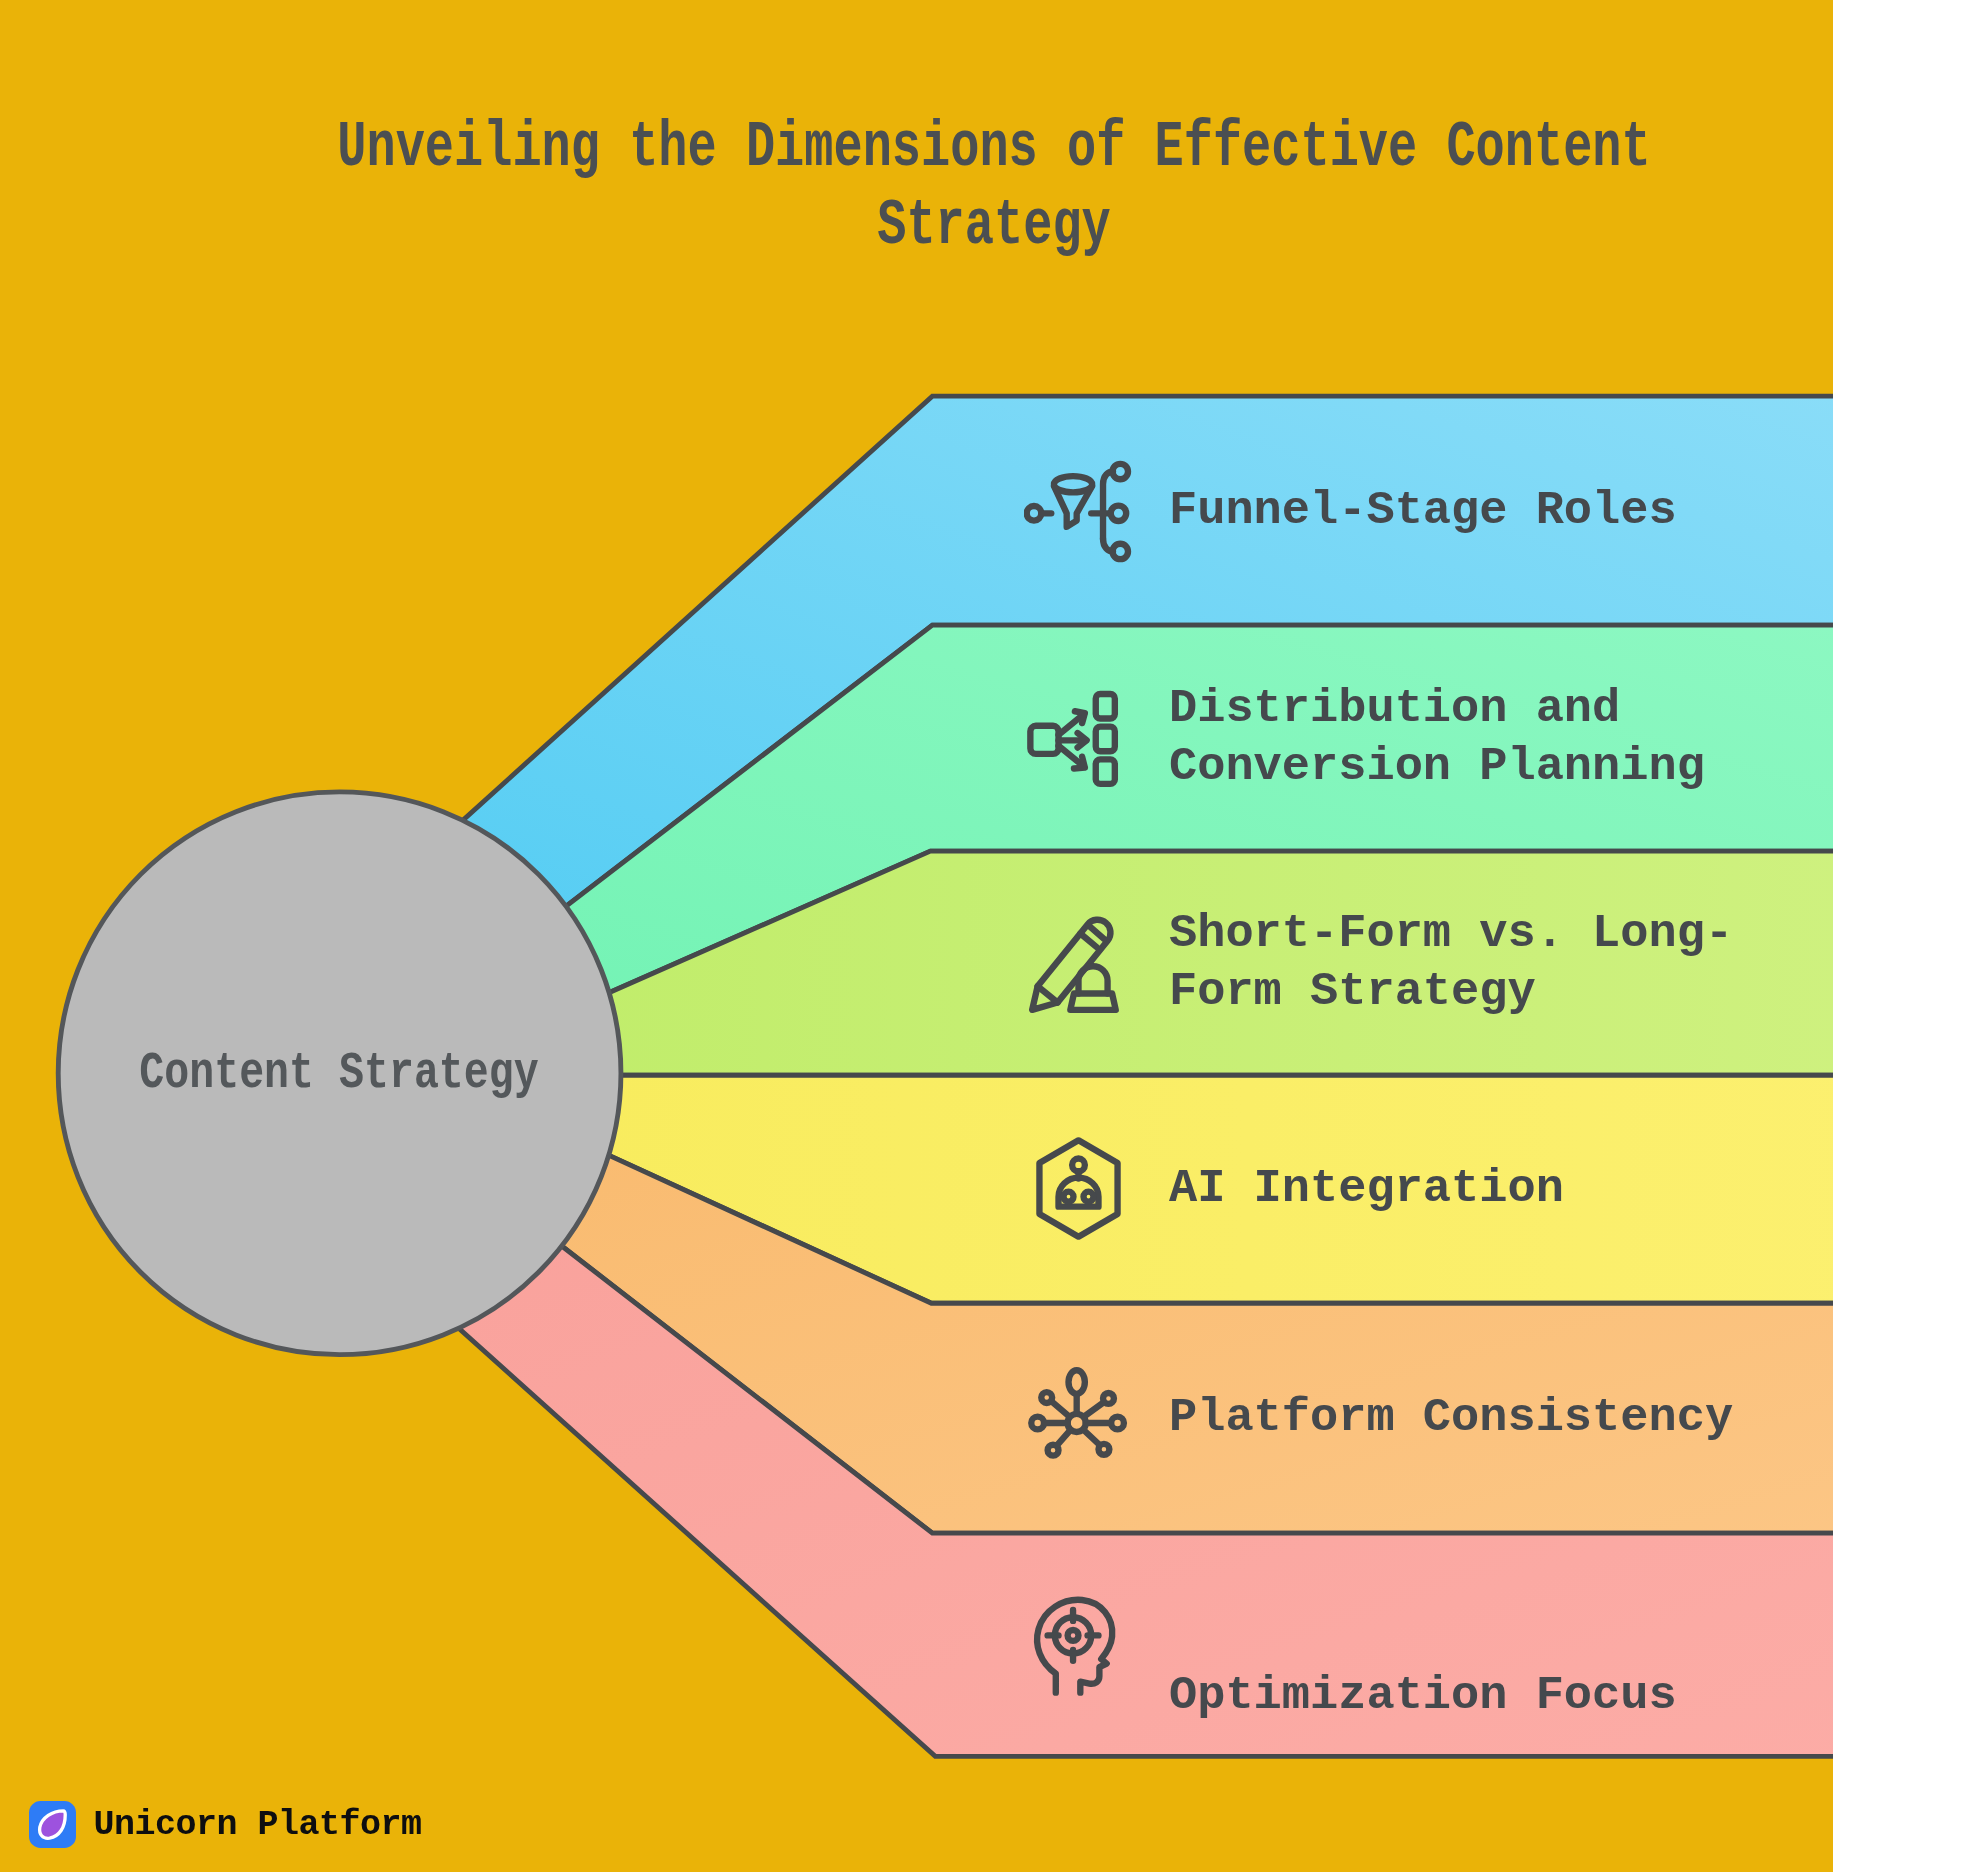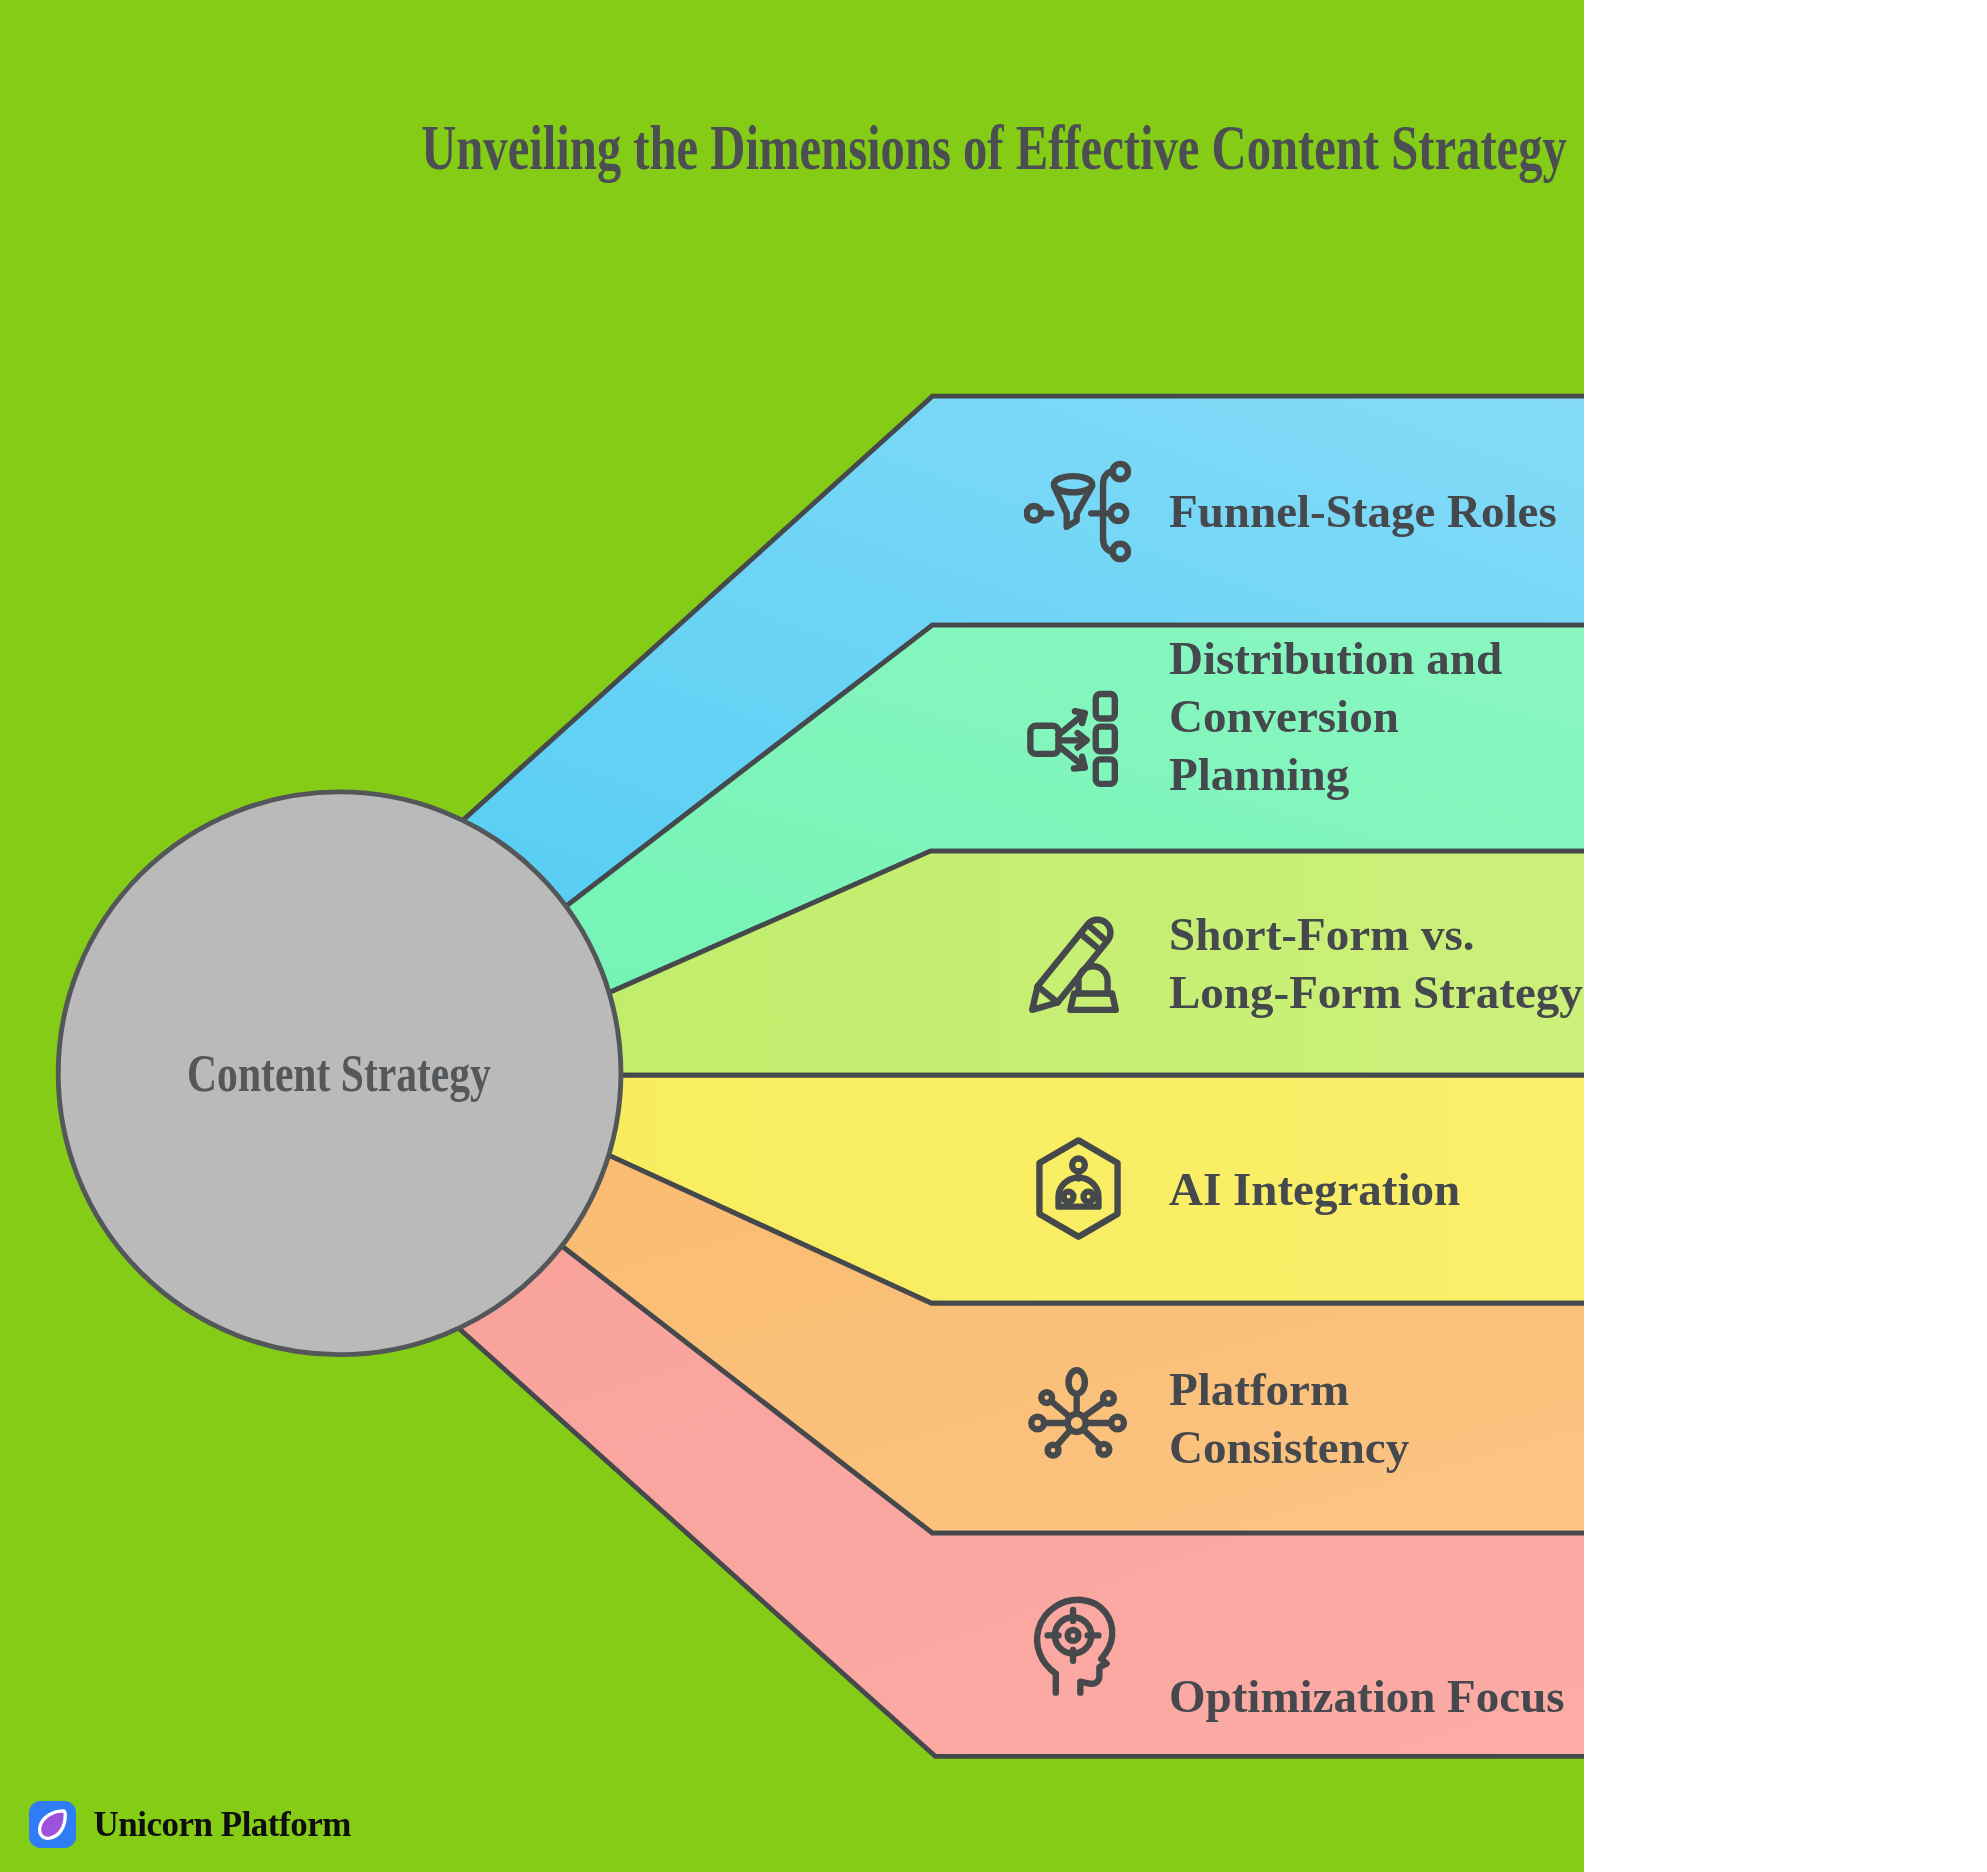--- a/index.html
+++ b/index.html
@@ -1,21 +1,21 @@
 <!DOCTYPE html>
 <html><head>
 <meta charset="utf-8">
 <style>
   html,body{margin:0;padding:0;background:#ffffff;}
   .page{
     position:relative;
-    width:1584px;height:1873px;
-    background:#84cc16;
+    width:1833px;height:1873px;
+    background:#eab308;
     overflow:hidden;
-    font-family:Liberation Serif, serif;
+    font-family:Liberation Mono, monospace;
     --stroke:#46494C;
   }
   .title{
     position:absolute;
     top:109px;
     left:111px;
     width:1766px;
     text-align:center;
     font-size:64px;
     font-weight:700;
@@ -137,21 +137,21 @@
       <rect x="79" y="47" width="21" height="27" rx="5"></rect>
       <rect x="79" y="83" width="21" height="27" rx="5"></rect>
       <line x1="38" y1="56" x2="66" y2="33"></line>
       <polyline points="56,30 67,32 64,43"></polyline>
       <line x1="38" y1="62" x2="68" y2="62"></line>
       <polyline points="59,54 69,62 59,70"></polyline>
       <line x1="38" y1="68" x2="66" y2="91"></line>
       <polyline points="64,80 67,92 55,93"></polyline>
     </svg>
   </div>
-  <div class="band-label" style="top:603px;height:226px">Distribution and Conversion Planning</div>
+  <div class="band-label" style="top:625px;height:226px">Distribution and Conversion Planning</div>
 
   <div class="band-icon" style="top:909px">
     <svg viewBox="0 0 120 120">
       <path d="M9,111 L15,85 L70,17 A14,14 0 0 1 92,35 L37,103 Z"></path>
       <line x1="15" y1="85" x2="37" y2="103"></line>
       <line x1="62" y1="27" x2="80" y2="42"></line>
       <line x1="71" y1="18" x2="88" y2="33"></line>
       <path d="M60,93 V79 A16,16 0 0 1 92,79 V93"></path>
       <path d="M55,93 H97 L101,111 H51 Z"></path>
     </svg>

